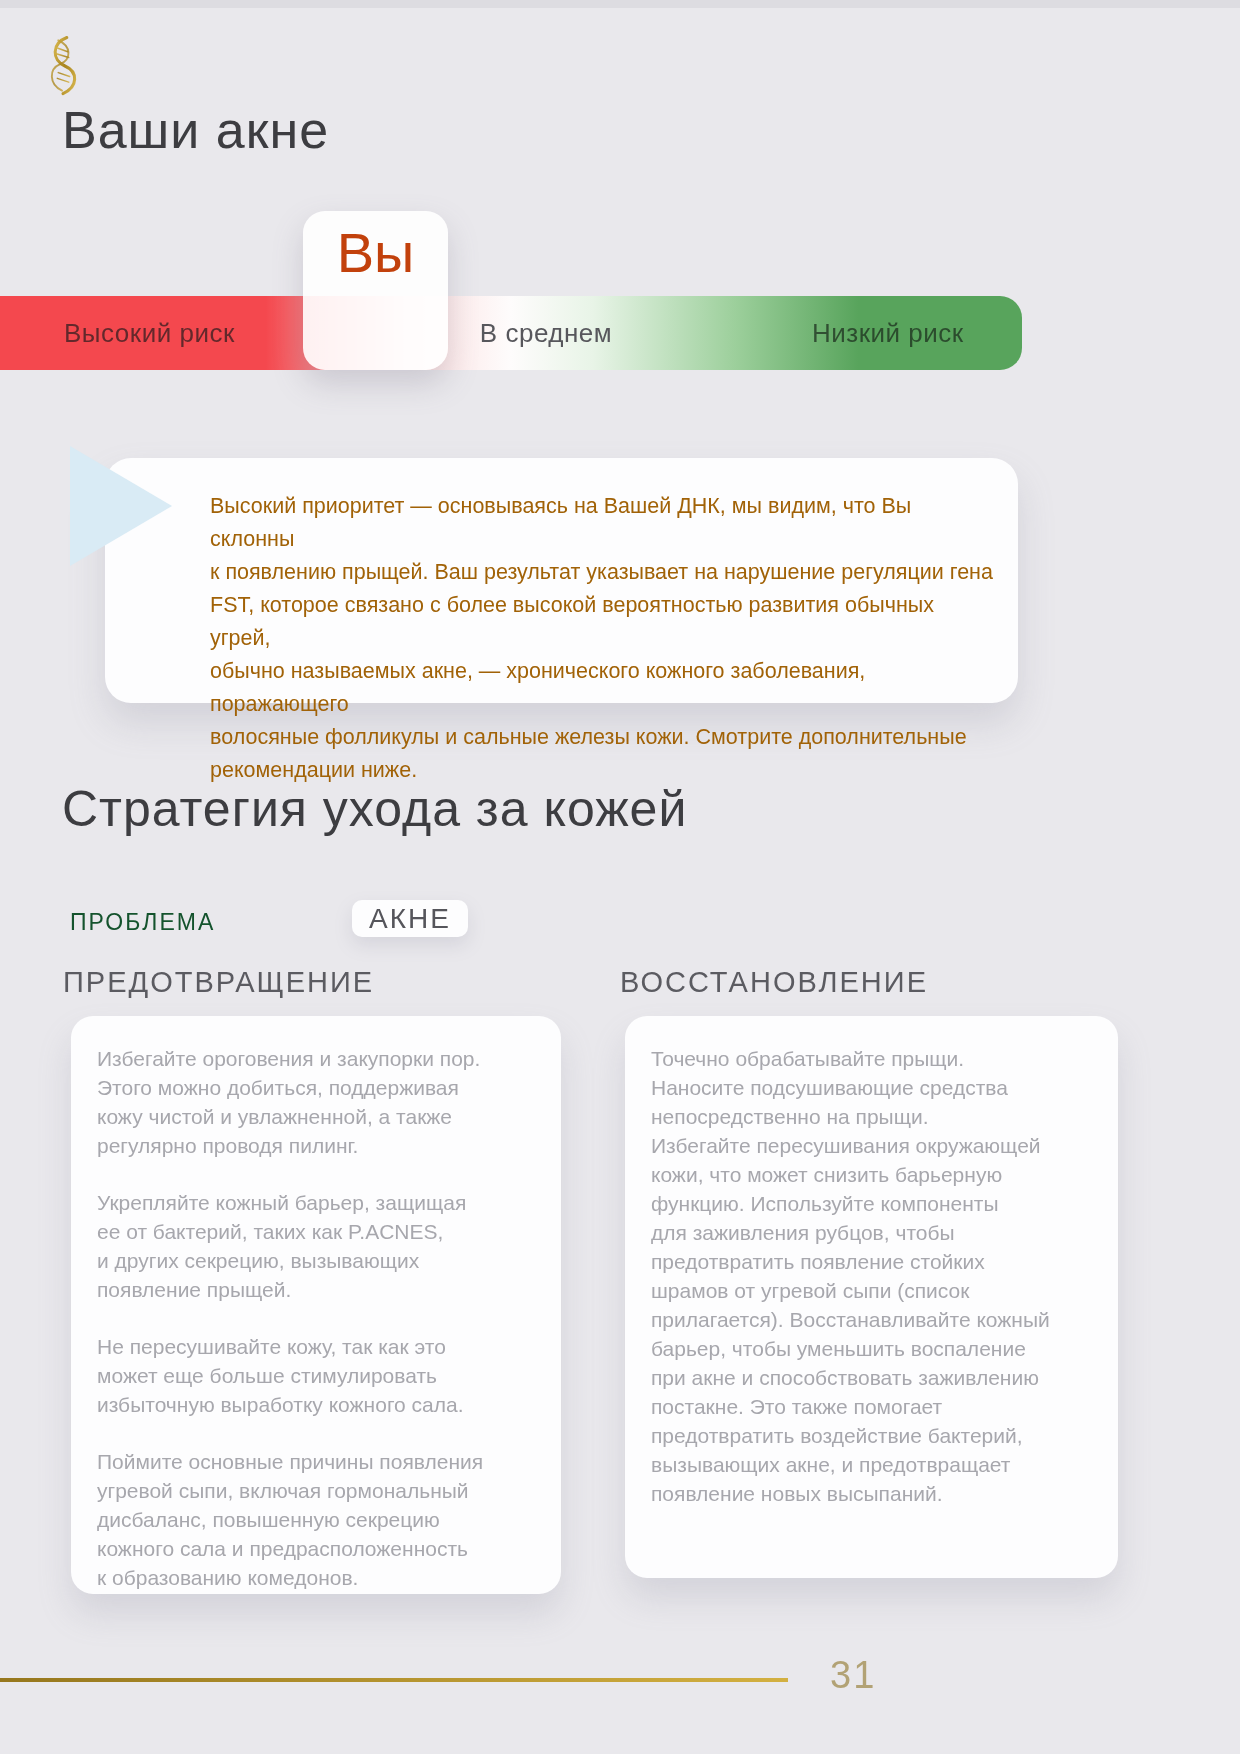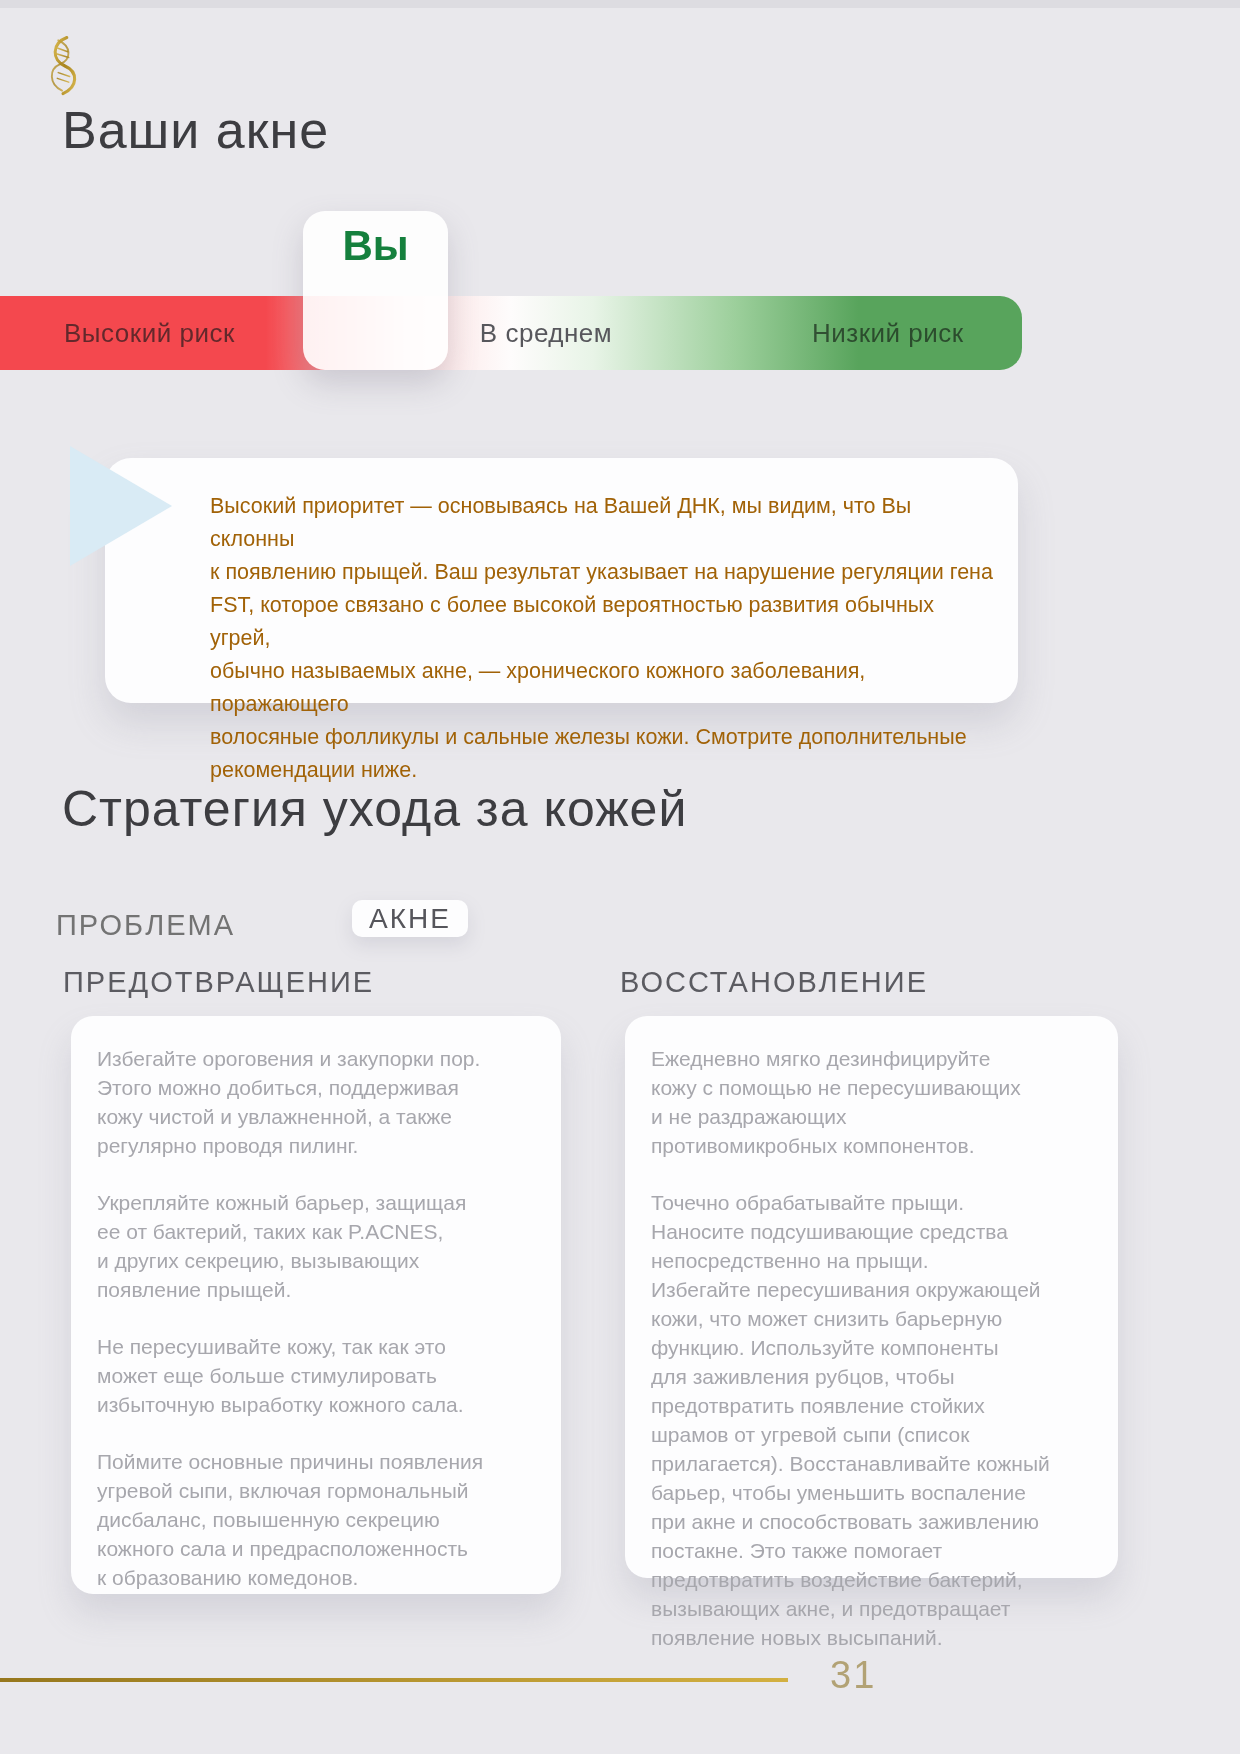--- a/index.html
+++ b/index.html
@@ -37,21 +37,21 @@
   .risk-label.low{left:812px;color:rgba(26,42,28,.72);}
   .you-marker{
     position:absolute;left:303px;top:203px;width:145px;height:159px;
     background:rgba(255,255,255,.9);
     border-radius:22px;
     box-shadow:0 14px 30px rgba(120,110,130,.25);
     display:flex;justify-content:center;align-items:flex-start;
     z-index:4;
   }
   .you-marker span{
-    font-size:42px;font-weight:700;color:#15803d;line-height:1;margin-top:14px;
+    font-size:56px;font-weight:400;color:#c2410c;line-height:1;margin-top:14px;
   }
   
   .pointer-triangle{
     position:absolute;left:70px;top:438px;width:102px;height:120px;
     background:#d9ebf5;
     clip-path:polygon(0 0,100% 50%,0 100%);
     filter:drop-shadow(8px 10px 10px rgba(110,120,140,.28));
     z-index:3;
   }
   .priority-card{
@@ -65,22 +65,22 @@
     font-size:21.5px;line-height:33px;font-weight:300;
     color:#a16207;white-space:pre-line;
   }
   
   .h2{
     position:absolute;left:62px;top:772px;
     font-size:50px;font-weight:200;letter-spacing:1px;
     color:#3d3d41;
   }
   .problem-label{
-    position:absolute;left:56px;top:901px;
-    font-size:29px;font-weight:300;letter-spacing:2px;color:#737373;
+    position:absolute;left:70px;top:901px;
+    font-size:23px;font-weight:300;letter-spacing:2px;color:#14532d;
   }
   .problem-badge{
     position:absolute;left:352px;top:892px;width:116px;height:37px;
     background:#fdfdfe;border-radius:10px;
     box-shadow:0 8px 18px rgba(130,130,150,.18);
     display:flex;align-items:center;justify-content:center;
     font-size:28px;font-weight:300;letter-spacing:2px;color:#55555b;
   }
   .col-heading{
     position:absolute;top:958px;
@@ -173,24 +173,20 @@
       <p>Не пересушивайте кожу, так как это
 может еще больше стимулировать
 избыточную выработку кожного сала.</p>
       <p>Поймите основные причины появления
 угревой сыпи, включая гормональный
 дисбаланс, повышенную секрецию
 кожного сала и предрасположенность
 к образованию комедонов.</p>
     </div>
   <div class="strategy-card right">
-      <p>Ежедневно мягко дезинфицируйте
-кожу с помощью не пересушивающих
-и не раздражающих
-противомикробных компонентов.</p>
       <p>Точечно обрабатывайте прыщи.
 Наносите подсушивающие средства
 непосредственно на прыщи.
 Избегайте пересушивания окружающей
 кожи, что может снизить барьерную
 функцию. Используйте компоненты
 для заживления рубцов, чтобы
 предотвратить появление стойких
 шрамов от угревой сыпи (список
 прилагается). Восстанавливайте кожный

